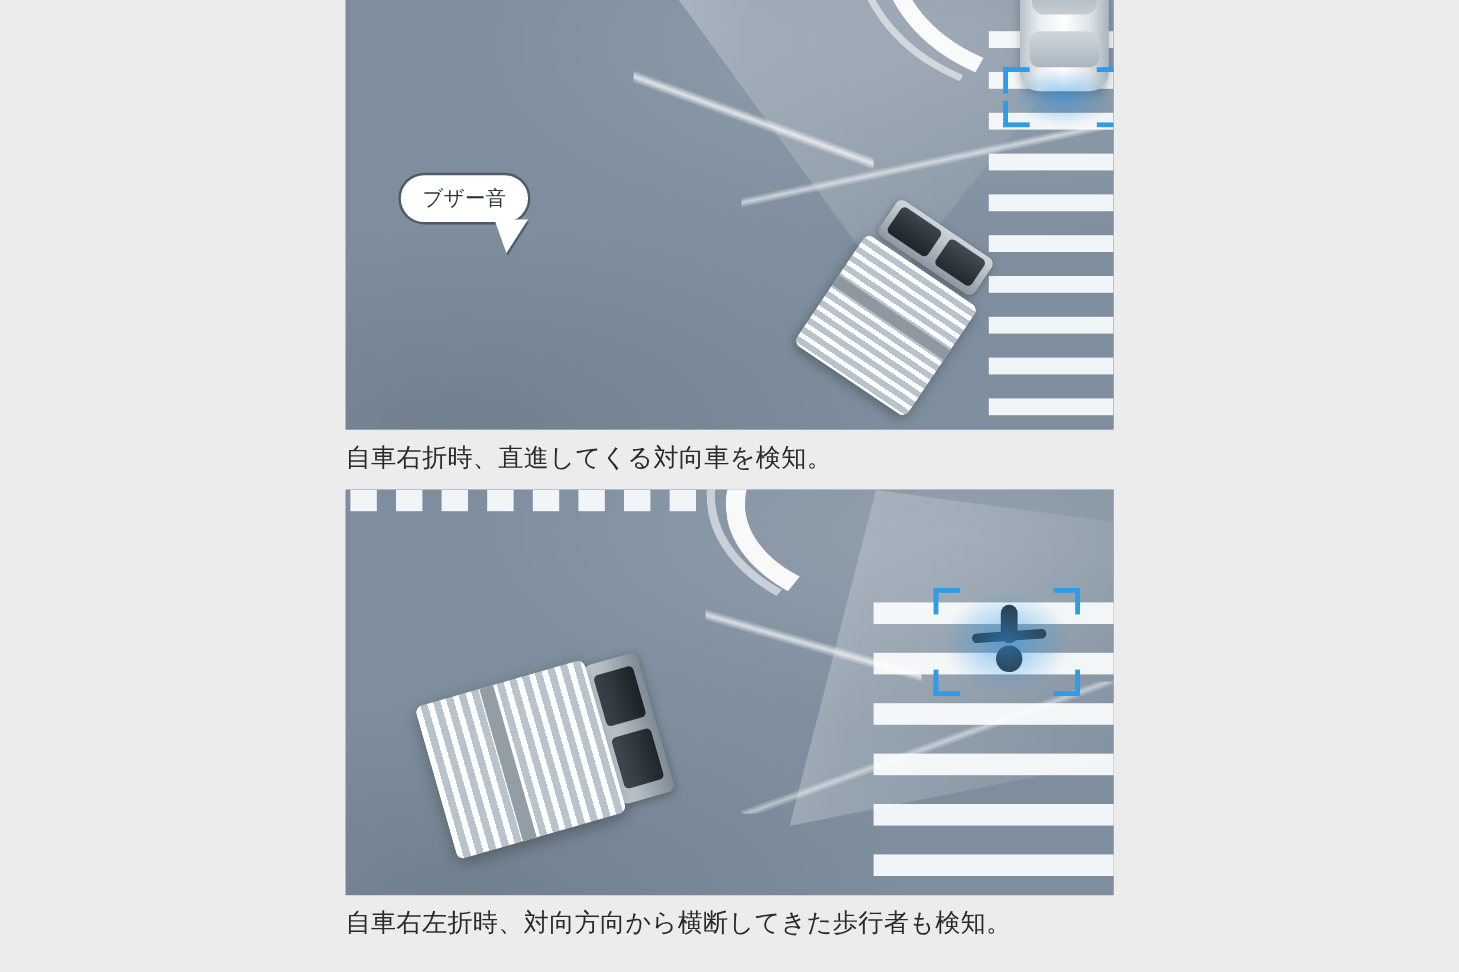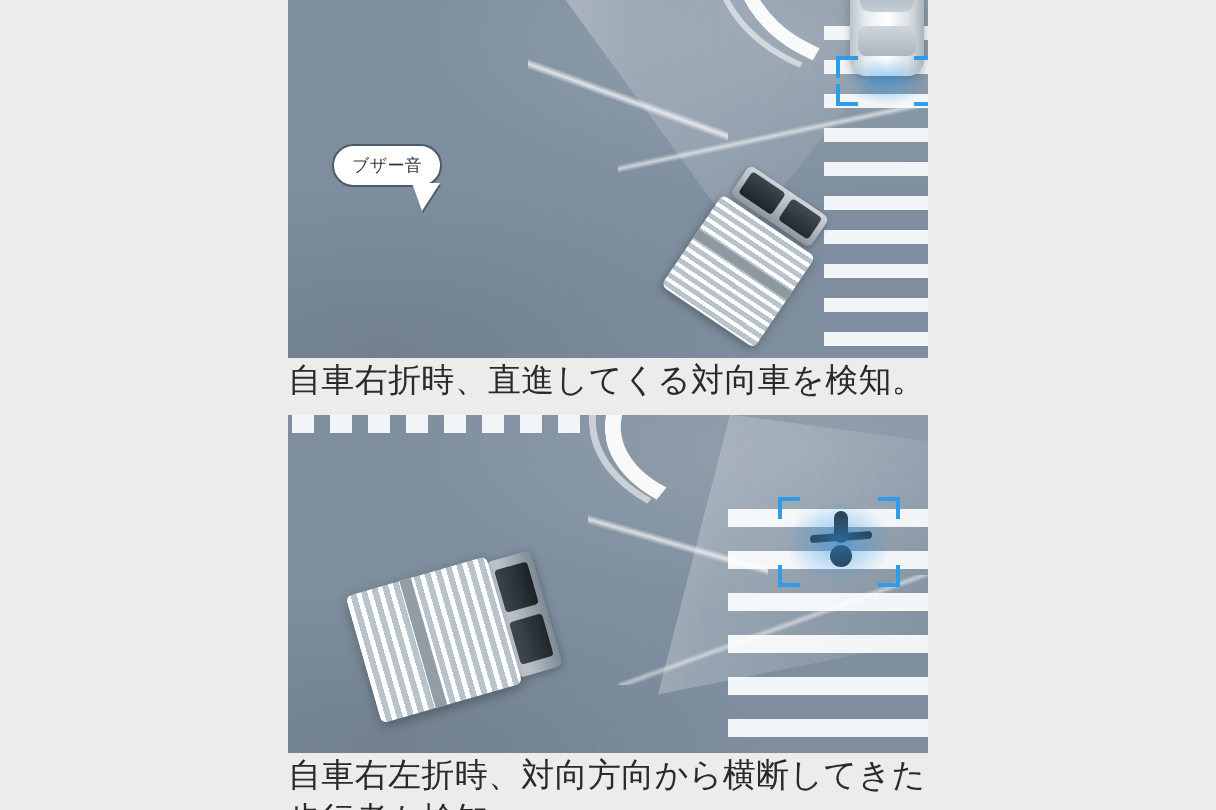--- a/index.html
+++ b/index.html
@@ -108,25 +108,25 @@
   }
 
   
   .veh {
     position: absolute;
   }
 
   
   .caption {
     font-family: "Liberation Sans", sans-serif;
-    font-size: 33px;
+    font-size: 21px;
     line-height: 1.35;
     color: #2a2a2a;
     letter-spacing: .01em;
-    padding-top: 0;
+    padding-top: 10px;
     padding-bottom: 12px;
   }
 </style>
 </head>
 <body>
 
 <div class="page">
   <div class="content-column">
 
     <div class="figure figure-1">

